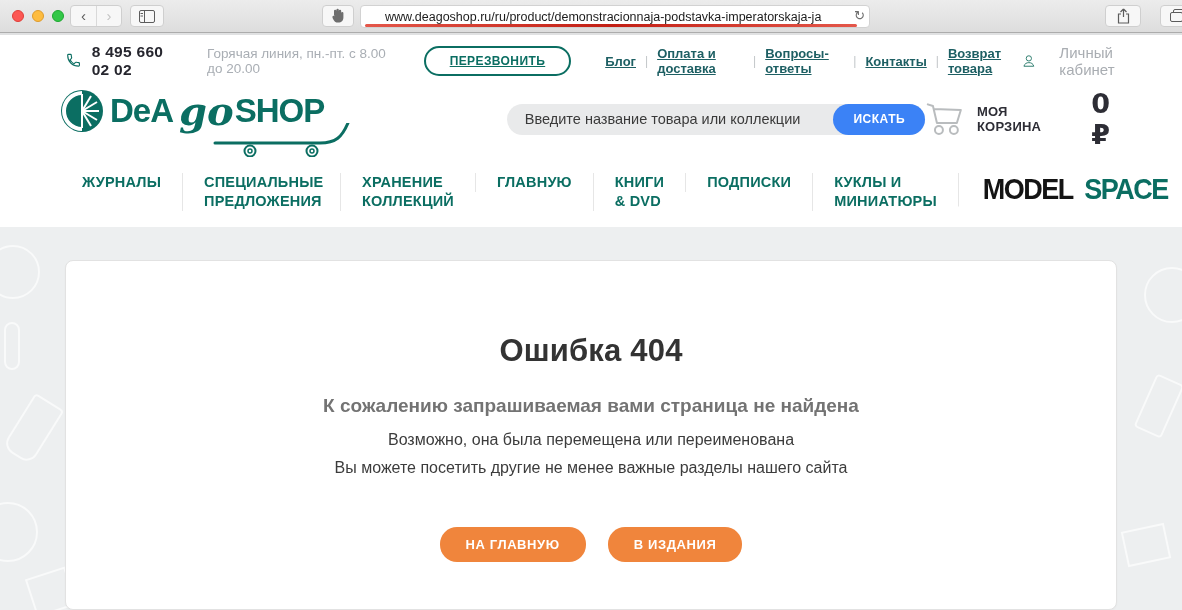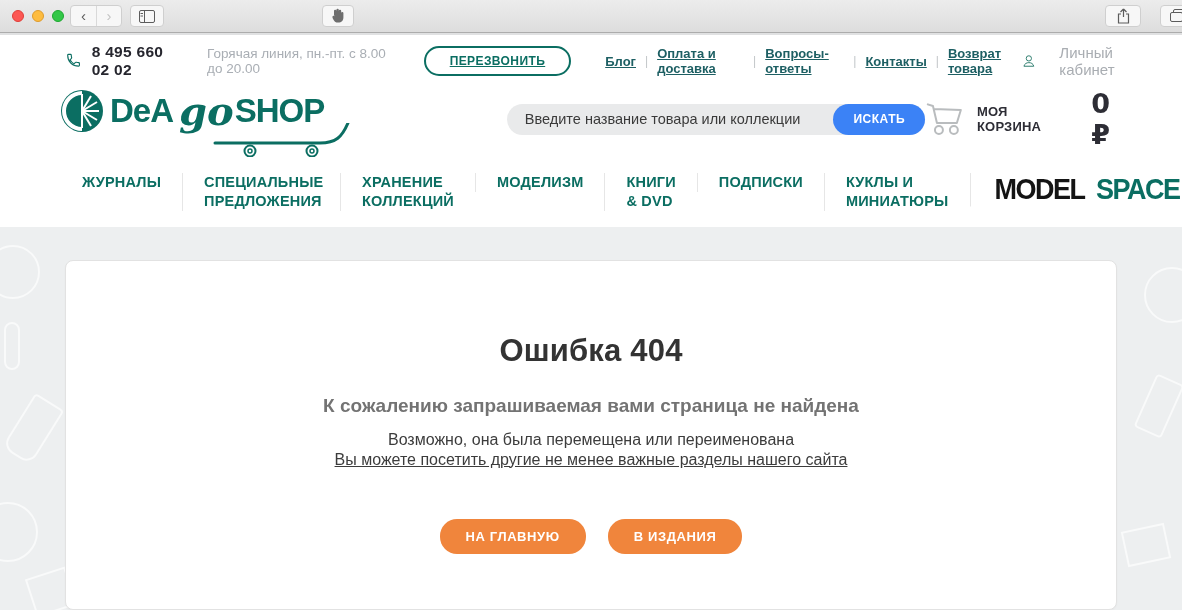--- a/index.html
+++ b/index.html
@@ -85,21 +85,21 @@
   
   .main { position:relative; height:398px; background:#edeff0; overflow:hidden; }
   .doodle { position:absolute; border:2px solid rgba(255,255,255,.65); }
   .d-circle { border-radius:50%; }
   .card { position:relative; z-index:2; width:1052px; margin:33px auto 0; height:350px;
     background:#fff; border:1px solid #e2e2e2; border-radius:8px; text-align:center;
     padding-top:72px; box-shadow:0 1px 2px rgba(0,0,0,.03); }
   .err-title { font-size:31px; font-weight:800; color:#333; letter-spacing:.2px; }
   .err-sub { font-size:19px; font-weight:800; color:#737373; margin-top:26px; }
   .err-line { font-size:16px; color:#3c3c3c; margin-top:14px; }
-  .err-line + .err-line { margin-top:2px;text-decoration:underline; }
+  .err-line + .err-line { margin-top:10px; }
   .btnrow { display:flex; justify-content:center; gap:22px; margin-top:50px; }
   .obtn { background:#f0853c; border:0; border-radius:17px; color:#fff; font-size:13px;
     font-weight:bold; letter-spacing:.6px; padding:10px 26px; cursor:pointer; font-family:inherit;text-align:right; }
 </style>
 </head>
 <body>
 
 <div class="chrome">
   <div class="traffic">
     <div class="light red"></div>
@@ -115,20 +115,25 @@
       <rect x="0.5" y="0.5" width="15" height="12" rx="1.5" fill="none" stroke="#5c5c5c"></rect>
       <line x1="5.5" y1="0.5" x2="5.5" y2="12.5" stroke="#5c5c5c"></line>
       <line x1="1.5" y1="3.5" x2="4" y2="3.5" stroke="#5c5c5c"></line>
       <line x1="1.5" y1="6" x2="4" y2="6" stroke="#5c5c5c"></line>
     </svg>
   </div>
   <div class="cbtn handbtn">
     <svg width="14" height="16" viewBox="0 0 14 16">
       <path d="M3 7 V3 a1.2 1.2 0 0 1 2.4 0 V2 a1.2 1.2 0 0 1 2.4 0 V3 a1.2 1.2 0 0 1 2.4 0 v2 a1.1 1.1 0 0 1 2.2 0 v4.6 c0 3-2 5-5 5 s-4.3-1.4-5.6-4.2 c-.8-1.7-.2-2.6.7-2.6 .8 0 1.2.5 1.6 1.2z" fill="#6e6e6e"></path>
     </svg>
+  </div>
+  <div class="urlfield">
+    <input type="text" value="www.deagoshop.ru/ru/product/demonstracionnaja-podstavka-imperatorskaja-ja" style="">
+    <span class="reload">↻</span>
+    <div class="redline"></div>
   </div>
   <div class="cbtn sharebtn">
     <svg width="13" height="16" viewBox="0 0 13 16">
       <path d="M6.5 1 L9.5 4 M6.5 1 L3.5 4 M6.5 1 V9" fill="none" stroke="#5c5c5c" stroke-width="1.2"></path>
       <path d="M4 6 H1.5 V15 H11.5 V6 H9" fill="none" stroke="#5c5c5c" stroke-width="1.2"></path>
     </svg>
   </div>
   <div class="cbtn tabsbtn">
     <svg width="16" height="14" viewBox="0 0 16 14">
       <rect x="3.5" y="0.5" width="12" height="9" rx="1.5" fill="none" stroke="#5c5c5c"></rect>
@@ -212,21 +217,21 @@
       </svg>
       <span class="cart-label">МОЯ КОРЗИНА</span>
       <span class="cart-amount">0 ₽</span>
     </div>
   </div>
 
   <div class="navrow">
     <div class="navitem">ЖУРНАЛЫ</div>
     <div class="navitem nw120">СПЕЦИАЛЬНЫЕ ПРЕДЛОЖЕНИЯ</div>
     <div class="navitem nw105">ХРАНЕНИЕ КОЛЛЕКЦИЙ</div>
-    <div class="navitem">МОДЕЛИЗМ</div>
+    <div class="navitem">ГЛАВНУЮ</div>
     <div class="navitem">КНИГИ &amp; DVD</div>
     <div class="navitem">ПОДПИСКИ</div>
     <div class="navitem nw118">КУКЛЫ И МИНИАТЮРЫ</div>
     <div class="brand">
       <span class="bm">MODEL</span>
       <span class="bs">SPACE</span>
     </div>
   </div>
 </div>
 

